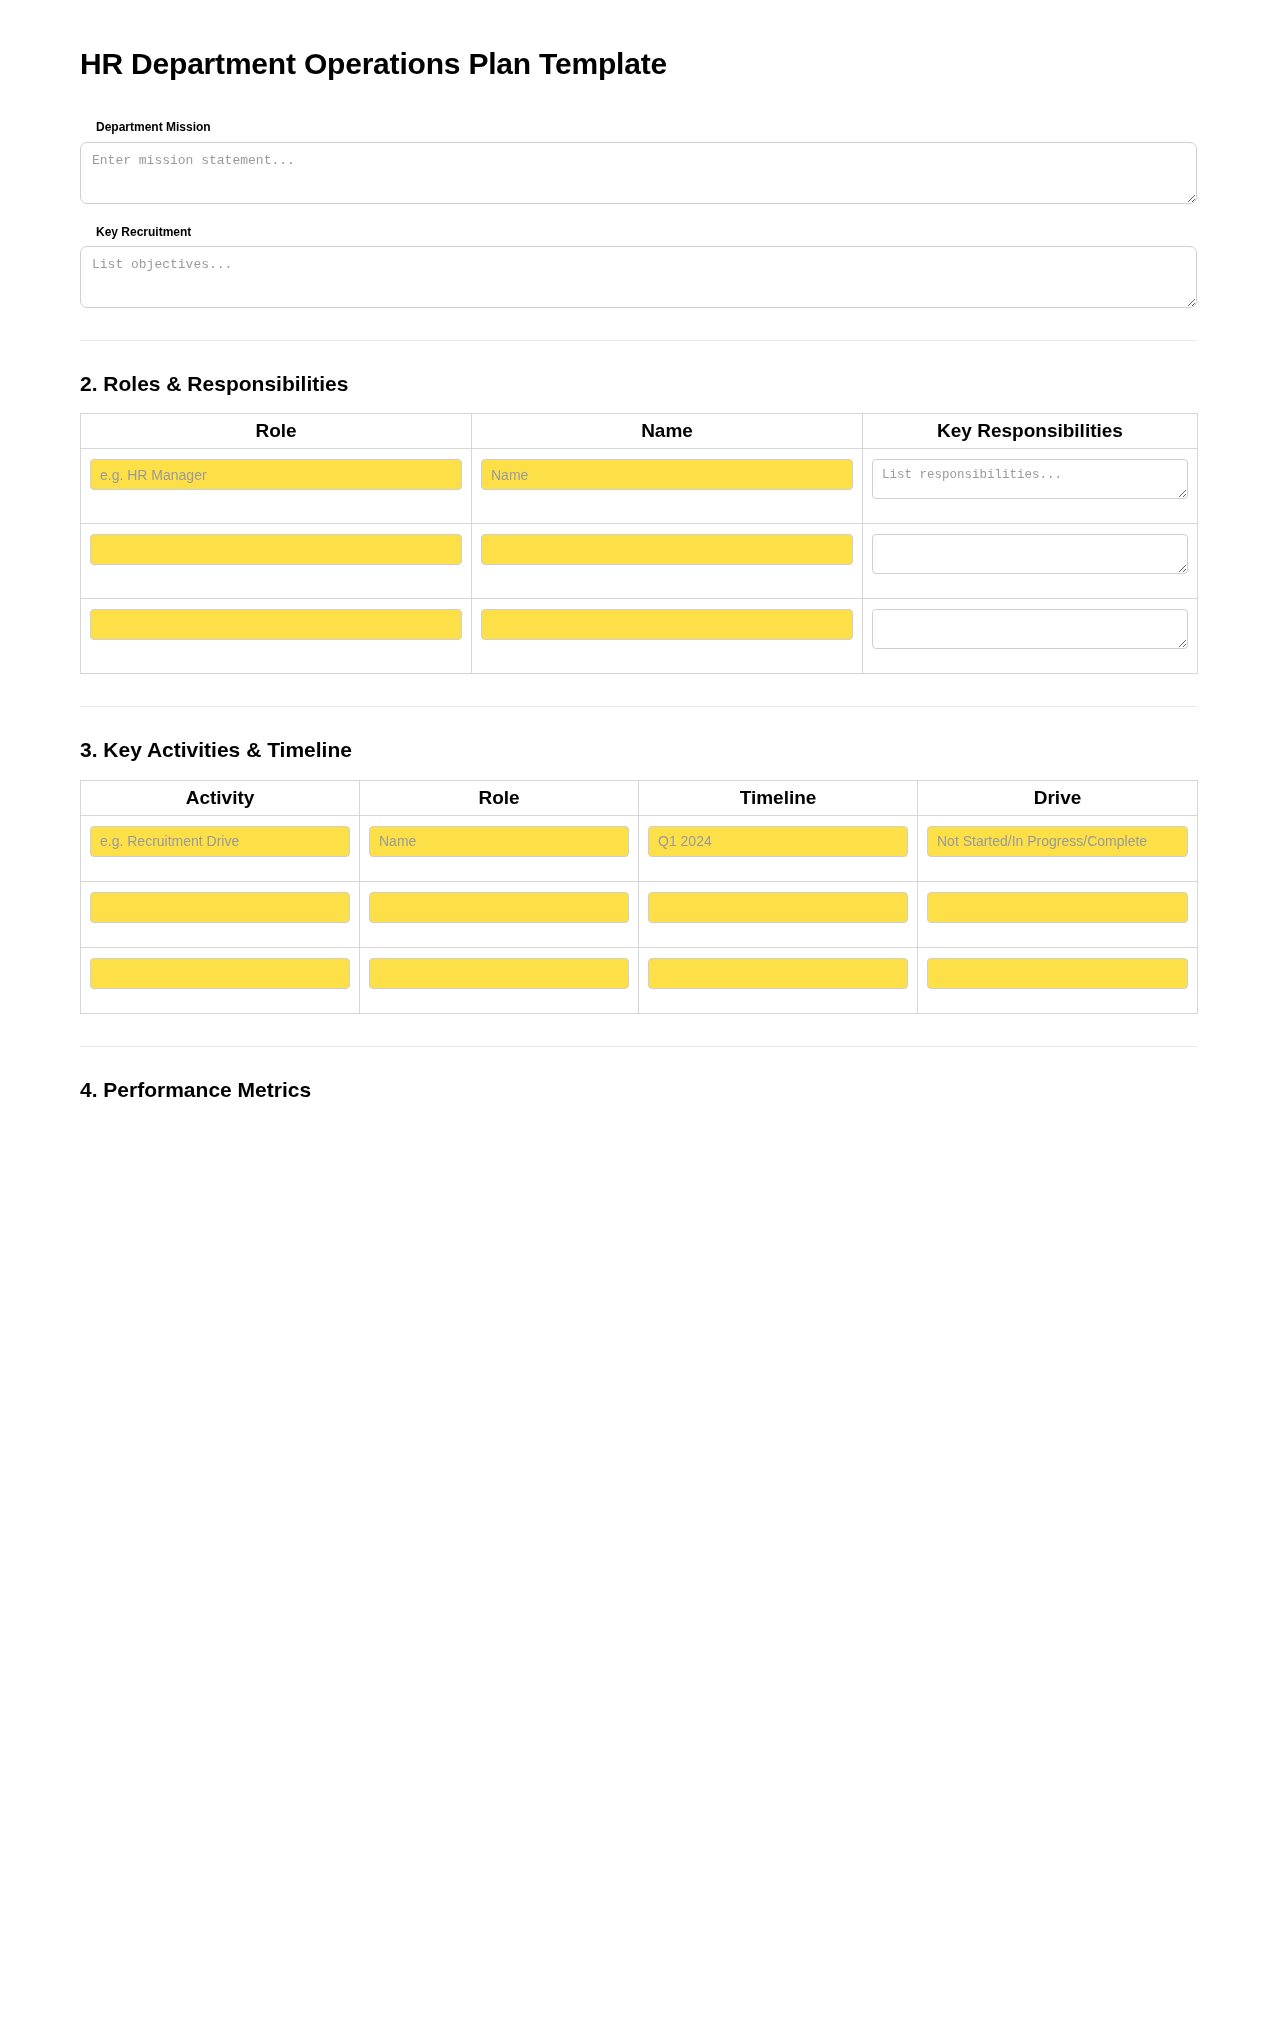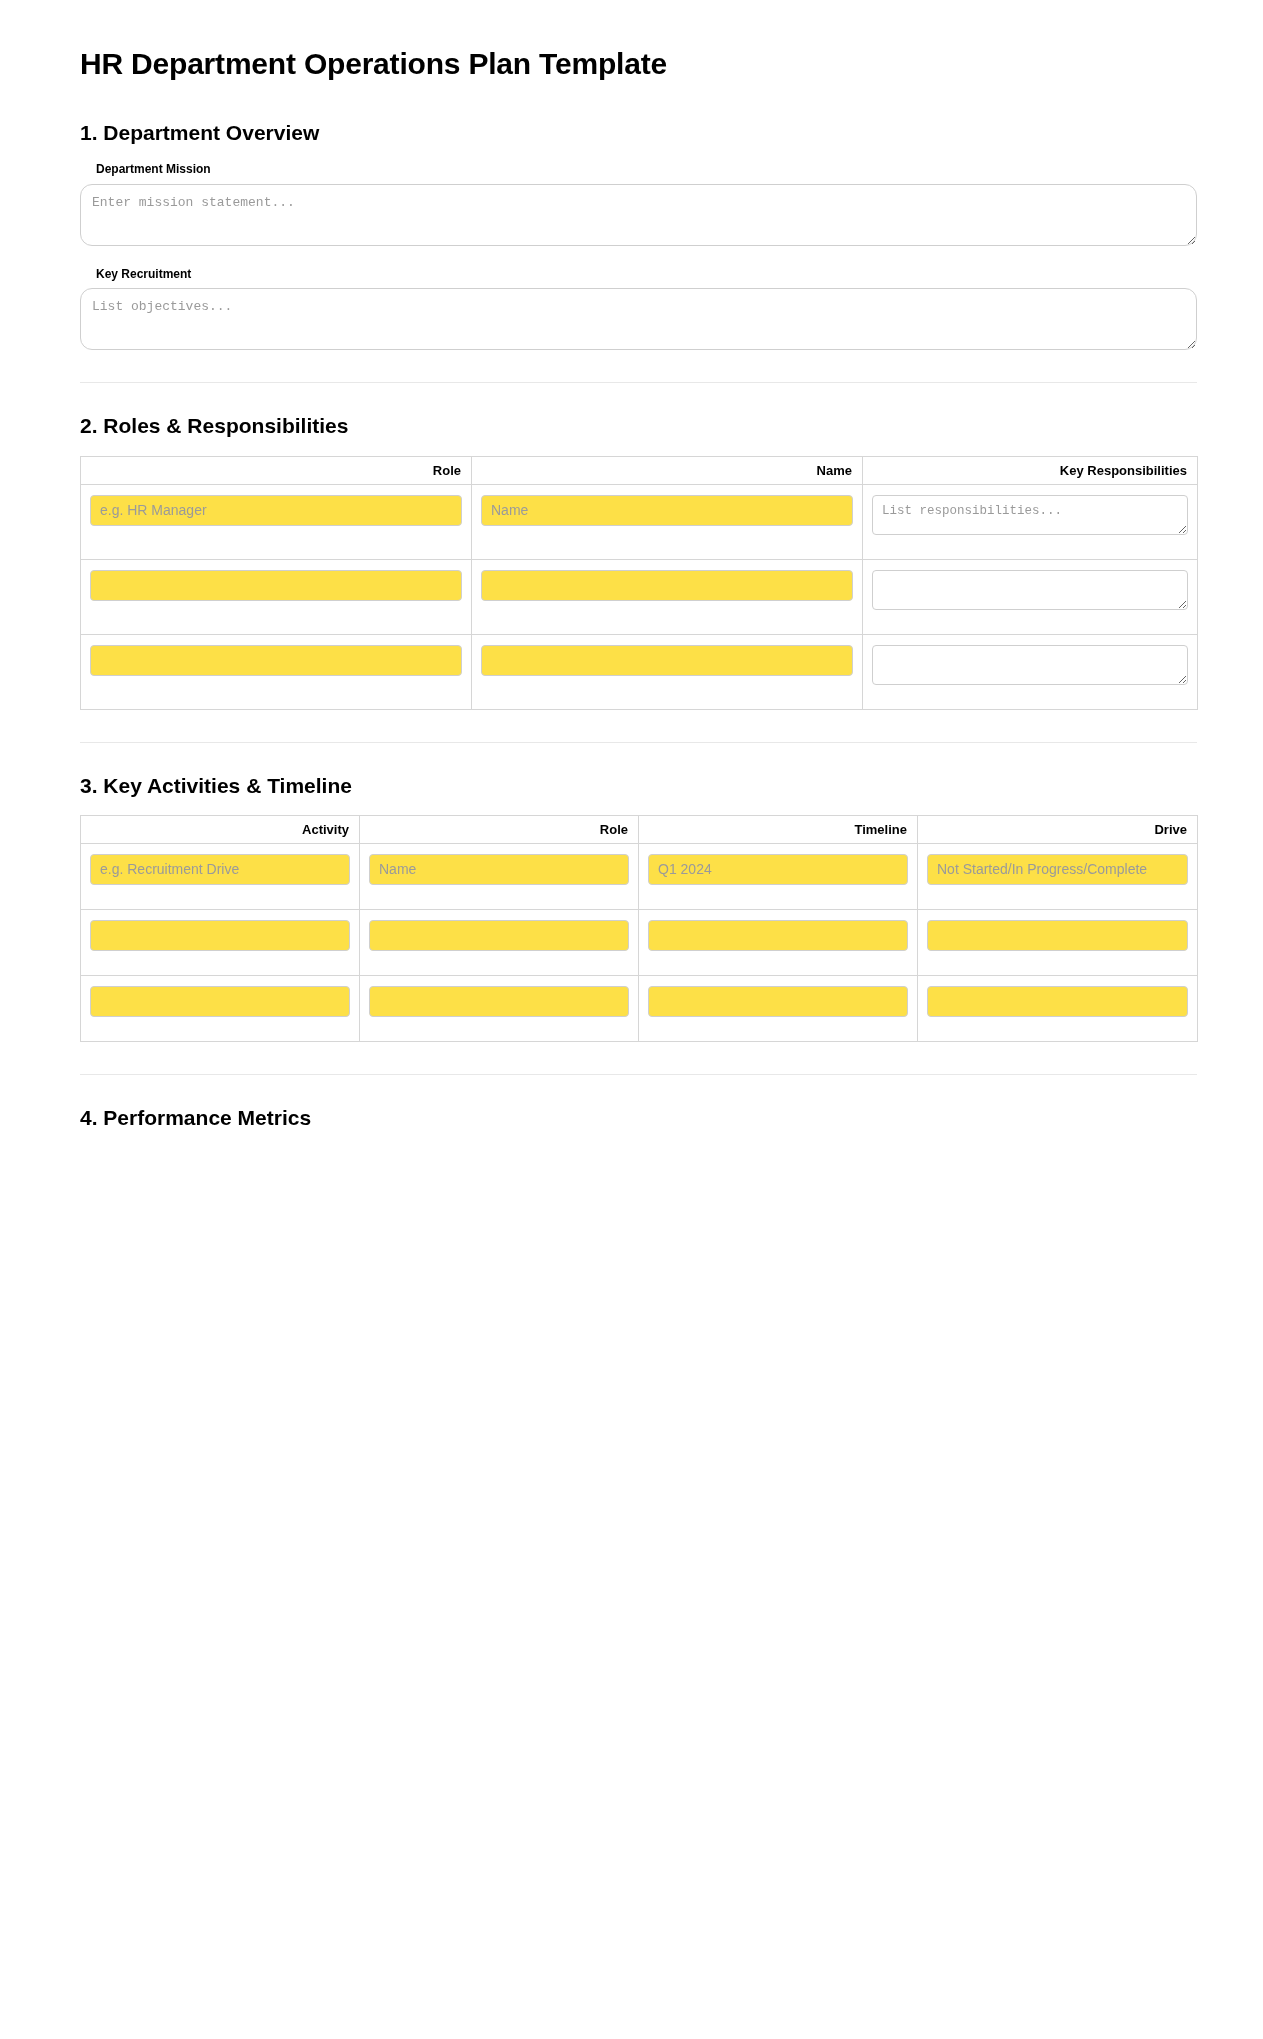--- a/index.html
+++ b/index.html
@@ -56,21 +56,21 @@
   }
 
   textarea.ta {
     box-sizing: border-box;
     display: block;
     width: 1117px;
     font-family: "Liberation Mono", monospace;
     font-size: 13px;
     color: #111;
     border: 1px solid #cfcfcf;
-    border-radius: 12px;
+    border-radius: 7px;
     padding: 9px 11px;
     background: #fff;
     outline: none;
     resize: vertical;
     line-height: 1.4;
   }
   textarea.ta::placeholder { color: #9a9a9a; }
   textarea.mission { height: 62px; margin-bottom: 21px; }
   textarea.objectives { height: 62px; }
 
@@ -81,22 +81,22 @@
     width: 1117px;
   }
 
   table.grid {
     border-collapse: collapse;
     table-layout: fixed;
     width: 1117px;
     border: 1px solid #d6d6d6;
   }
   table.grid th {
-    text-align: right;
-    font-size: 13px;
+    text-align: center;
+    font-size: 19px;
     font-weight: bold;
     padding: 6px 10px;
     border: 1px solid #d6d6d6;
     background: #ffffff;
     vertical-align: middle;
   }
   table.grid td {
     border: 1px solid #d6d6d6;
     padding: 10px 9px 24px 9px;
     vertical-align: top;
@@ -155,21 +155,20 @@
 </style>
 </head>
 <body>
 
 <div class="page-clip">
 <div class="page">
 
   <h1 class="doc-title">HR Department Operations Plan Template</h1>
 
   <div class="section">
-    <h2 class="section-title">1. Department Overview</h2>
 
     <div class="field-label">Department Mission</div>
     <textarea class="ta mission" placeholder="Enter mission statement..." style=""></textarea>
 
     <div class="field-label">Key Recruitment</div>
     <textarea class="ta objectives" placeholder="List objectives..." style=""></textarea>
   </div>
 
   <hr class="divider">
 

